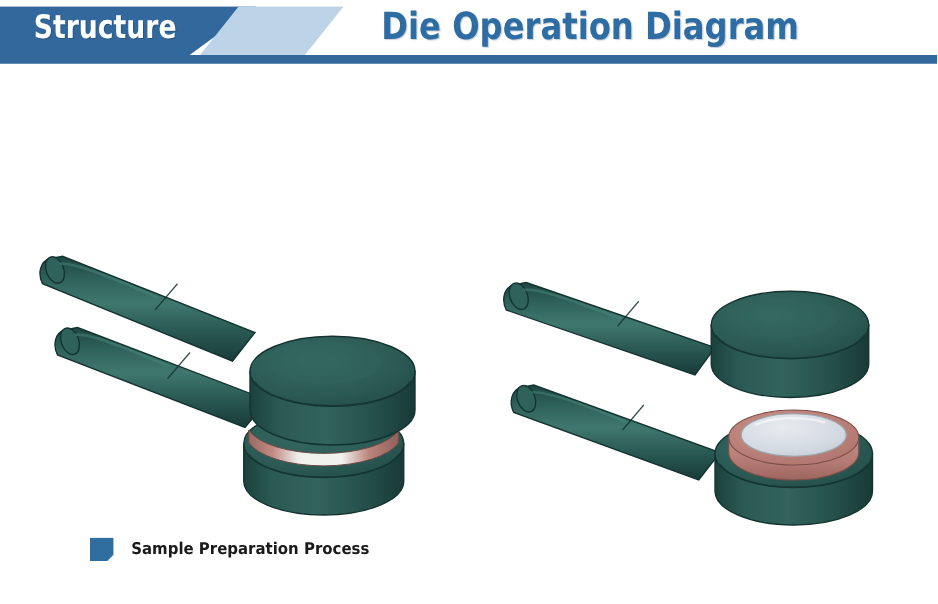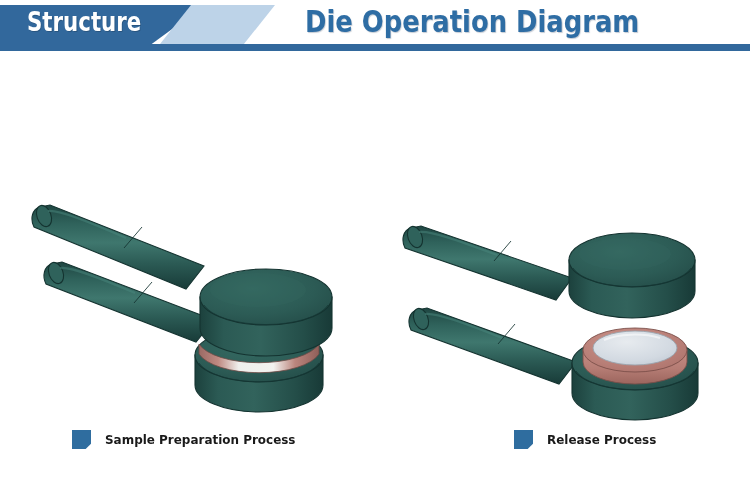--- a/index.html
+++ b/index.html
@@ -268,18 +268,14 @@
         </g>
       </g>
     </svg>
   </div>
 
   <div class="legend-item" id="legend-left">
     <span class="legend-swatch"></span>
     <span class="legend-text">Sample Preparation Process</span>
   </div>
 
-  <div class="legend-item" id="legend-right">
-    <span class="legend-swatch"></span>
-    <span class="legend-text">Release Process</span>
-  </div>
 
 </div>
 
 </body></html>

